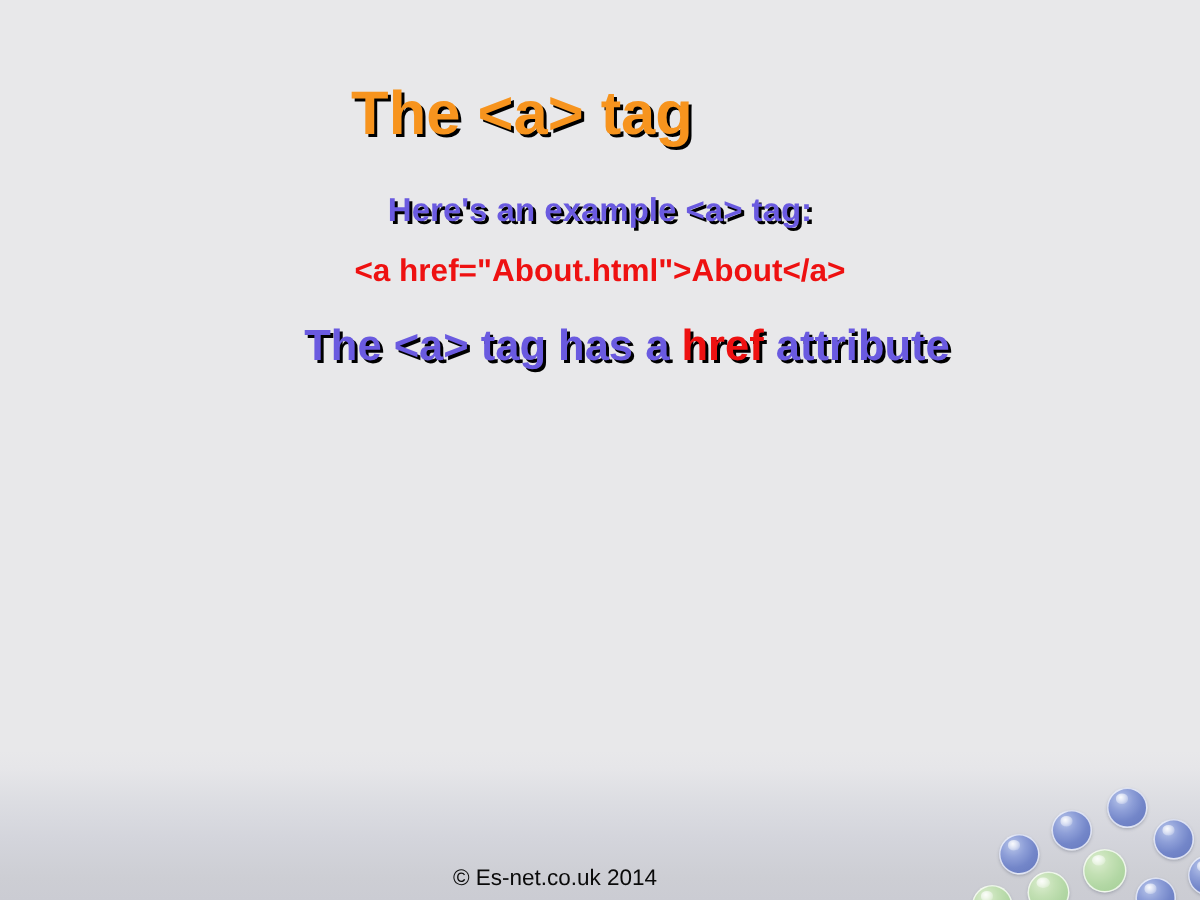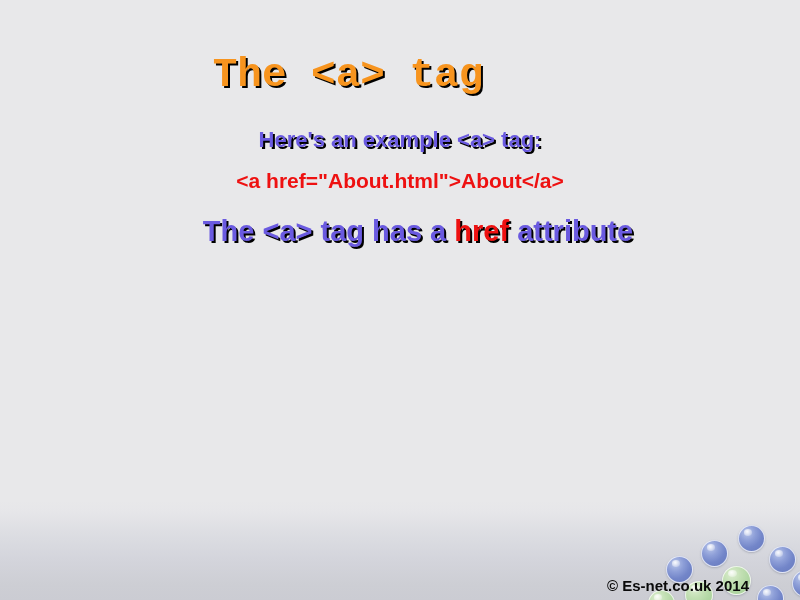--- a/index.html
+++ b/index.html
@@ -102,21 +102,20 @@
   #title {
     position: absolute;
     left: 0;
     top: 52px;
     width: 696px;
     font-size: 41px;
     line-height: 46px;
     letter-spacing: 0px;
     color: #f7941e;
     text-shadow: 2px 2px 0 #000000;
-    font-family: Liberation Mono, monospace;
   }
 
   #subtitle {
     position: absolute;
     left: 0;
     top: 122px;
     width: 800px;
     font-size: 22px;
     line-height: 36px;
     color: #6a5ae0;
@@ -143,28 +142,28 @@
     color: #6a5ae0;
     text-shadow: 2px 2px 0 #000000;
     margin-left: 18px;
   }
   #statement .kw {
     color: #ee1111;
   }
 
   #footer {
     position: absolute;
-    left: 9px;
+    left: 0;
     top: 576px;
     width: 740px;
-    text-align: right;
+    text-align: center;
     font-size: 15px;
     line-height: 19px;
     color: #0a0a0a;
-    font-weight: bold;
+    font-weight: normal;
   }
 </style>
 </head>
 <body>
 
 <div id="slide">
 
   <div id="spheres">
       <div class="sphere blue" style="left: 738px; top: 525px; width: 27px; height: 27px;">
         <div class="body">

